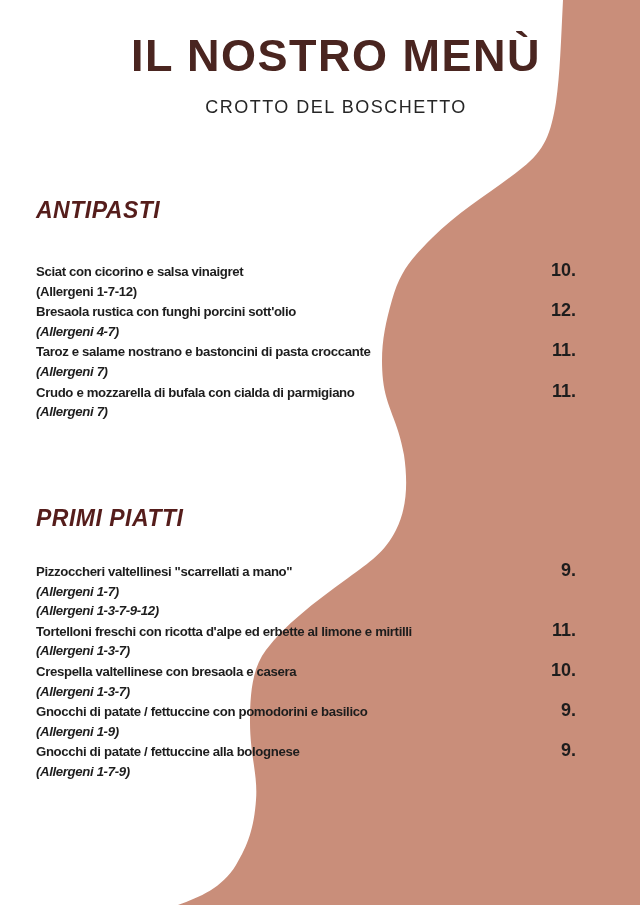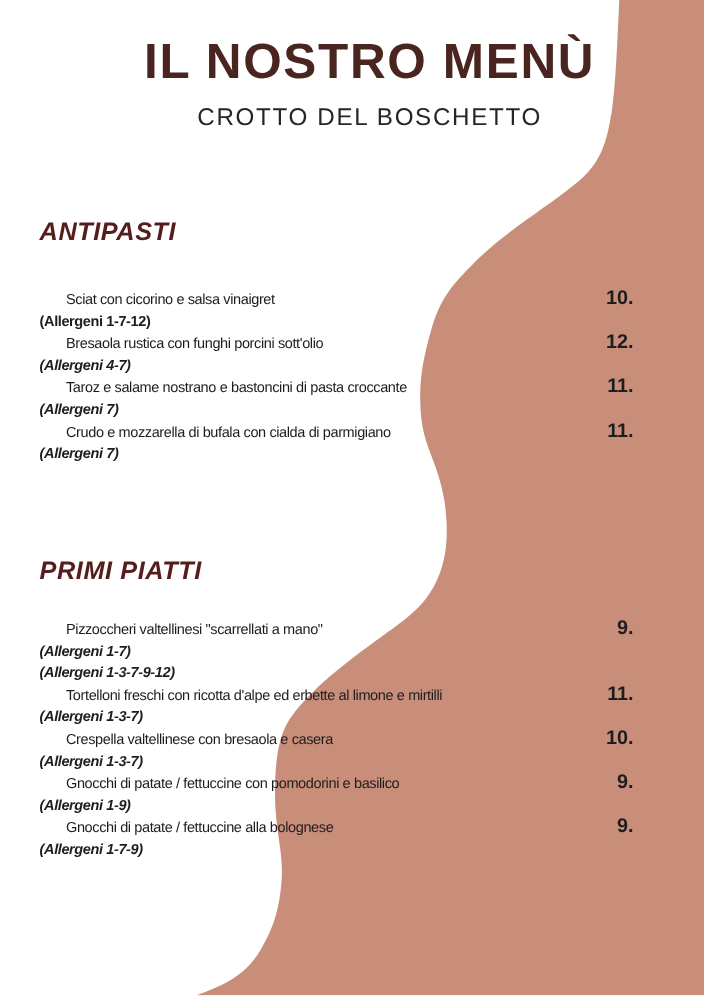--- a/index.html
+++ b/index.html
@@ -27,21 +27,21 @@
   .page-title {
     margin: 0;
     font-size: 45px;
     font-weight: 800;
     letter-spacing: 1.5px;
     color: var(--title-color, #4a2520);
     line-height: 52px;
   }
   .page-subtitle {
     margin: 12px 0 12px 0;
-    font-size: 22px;
+    font-size: 18px;
     font-weight: 400;
     letter-spacing: 1.5px;
     color: var(--subtitle-color, #262626);
     line-height: 26px;
   }
   .menu-section {
     position: absolute;
     left: 36px;
     width: 540px;
   }
@@ -60,24 +60,23 @@
   .sec-1 .section-items { margin-top: 29px; }
   .item-row {
     display: flex;
     justify-content: space-between;
     align-items: baseline;
     line-height: 19.6px;
     white-space: nowrap;
   }
   .item-name {
     font-size: 13.2px;
-    font-weight: 400;
+    font-weight: 700;
     letter-spacing: -0.35px;
     color: var(--text-color, #1d1d1d);
-    margin-left: 24px;
   }
   .item-price {
     font-size: 18px;
     font-weight: 700;
     color: var(--text-color, #1d1d1d);
     margin-left: 8px;
   }
   .item-allergens {
     font-size: 13.2px;
     font-weight: 700;

